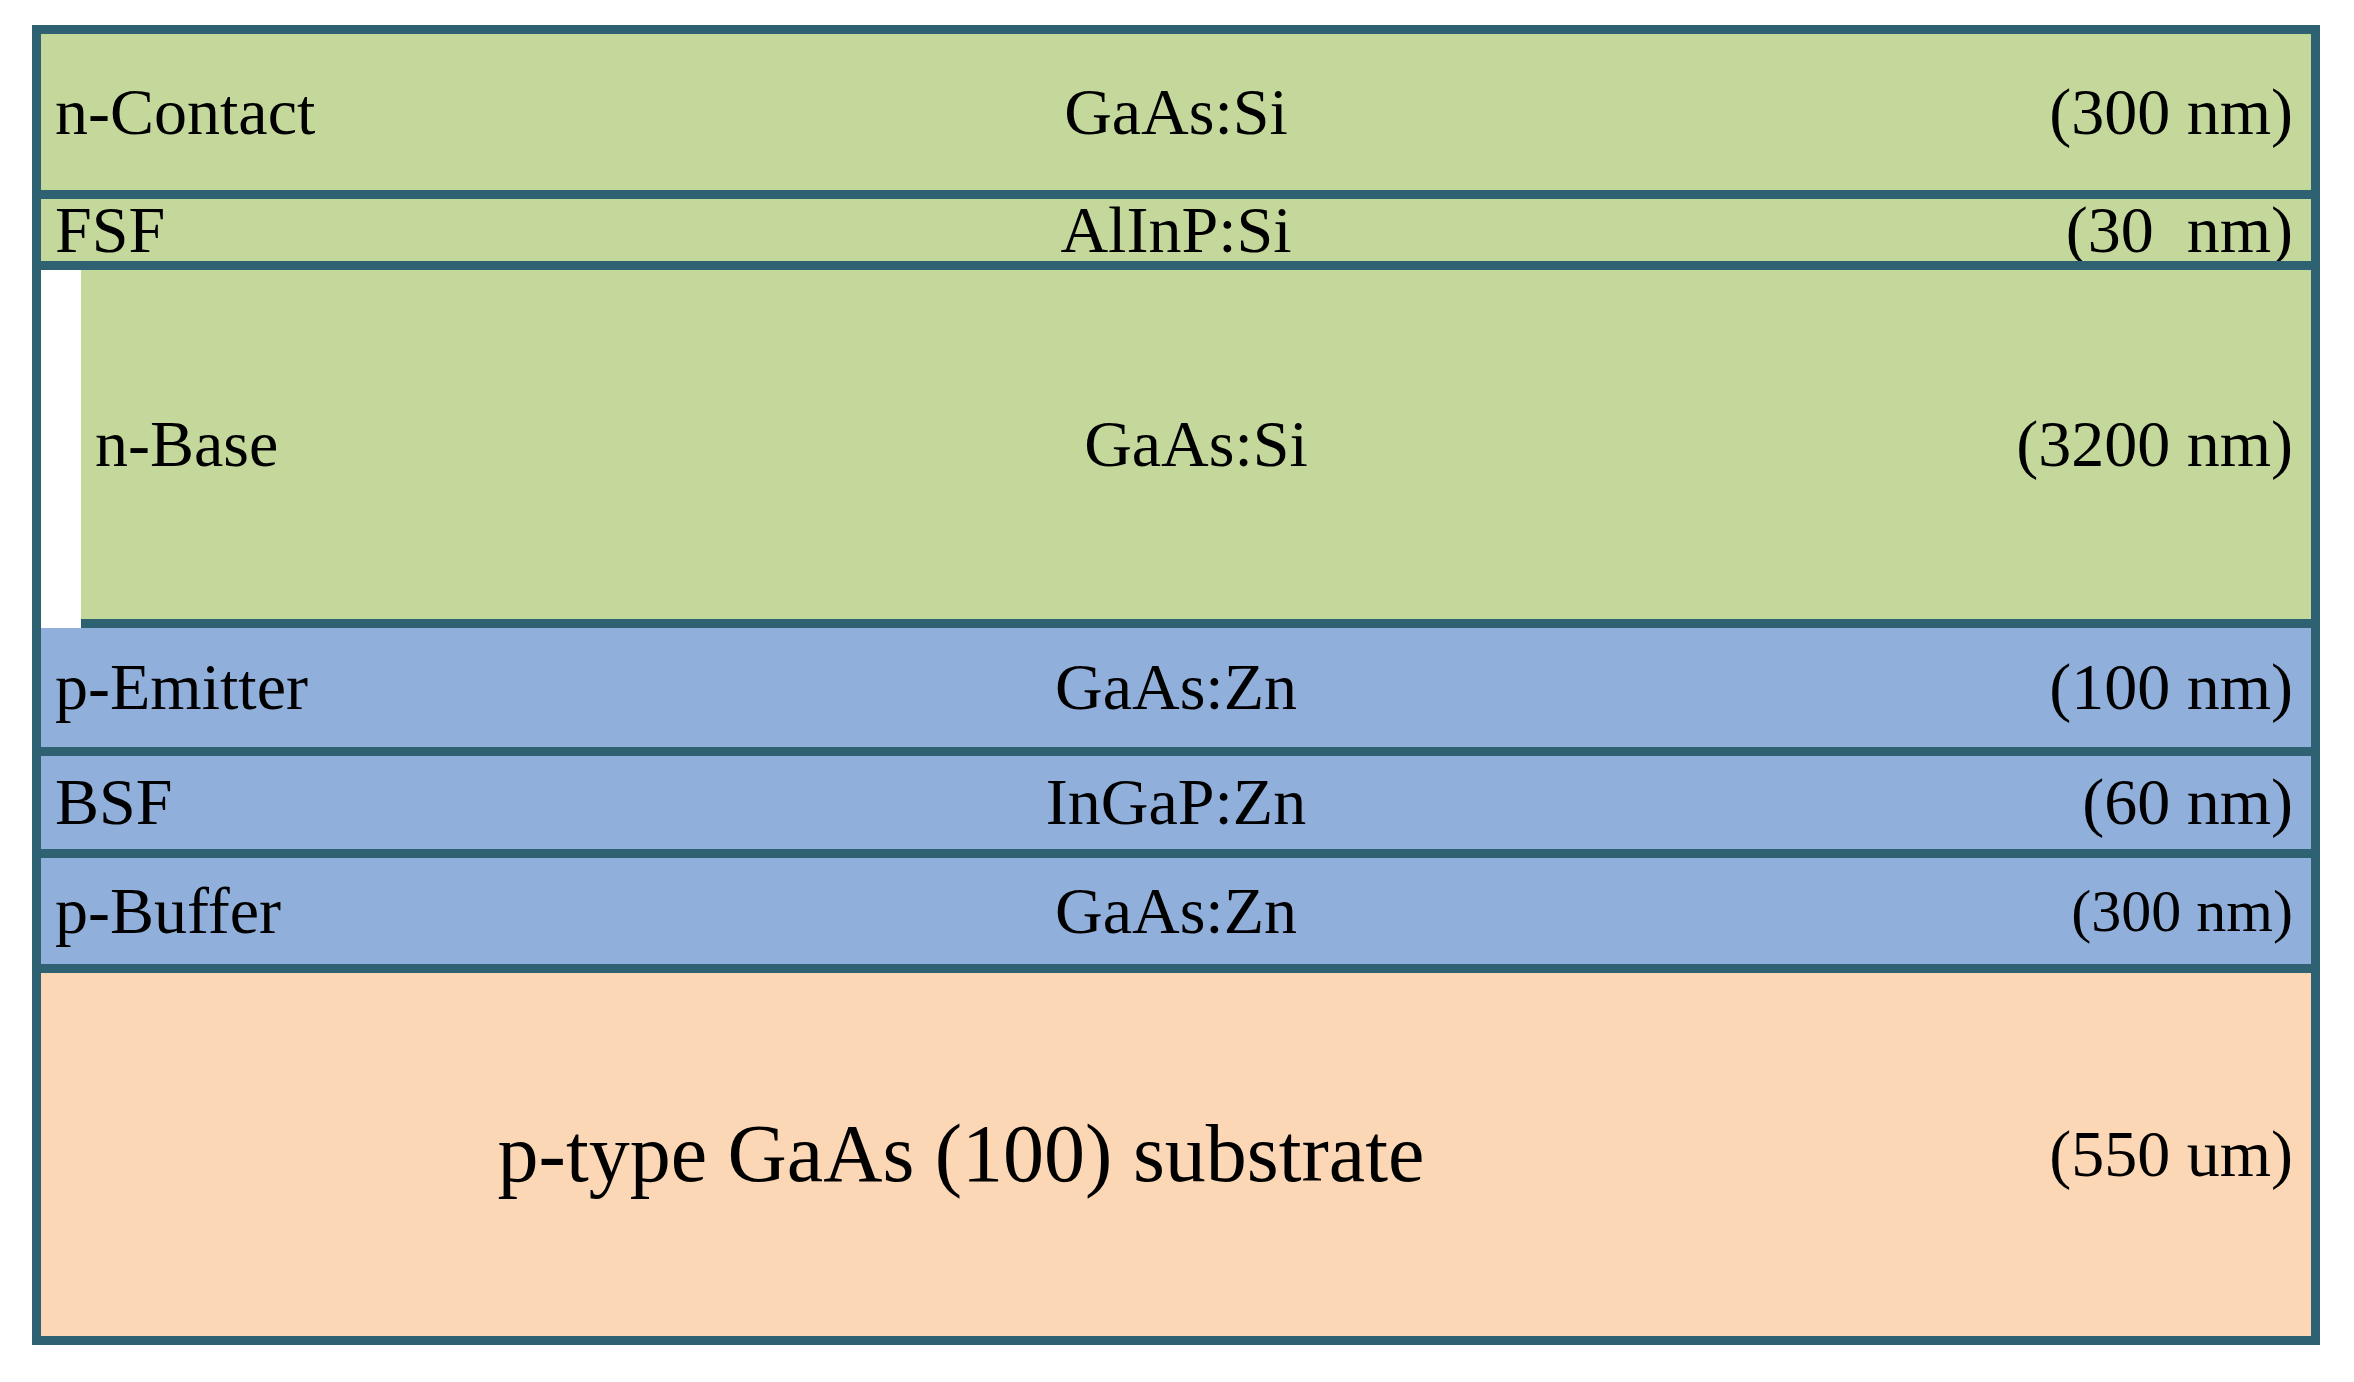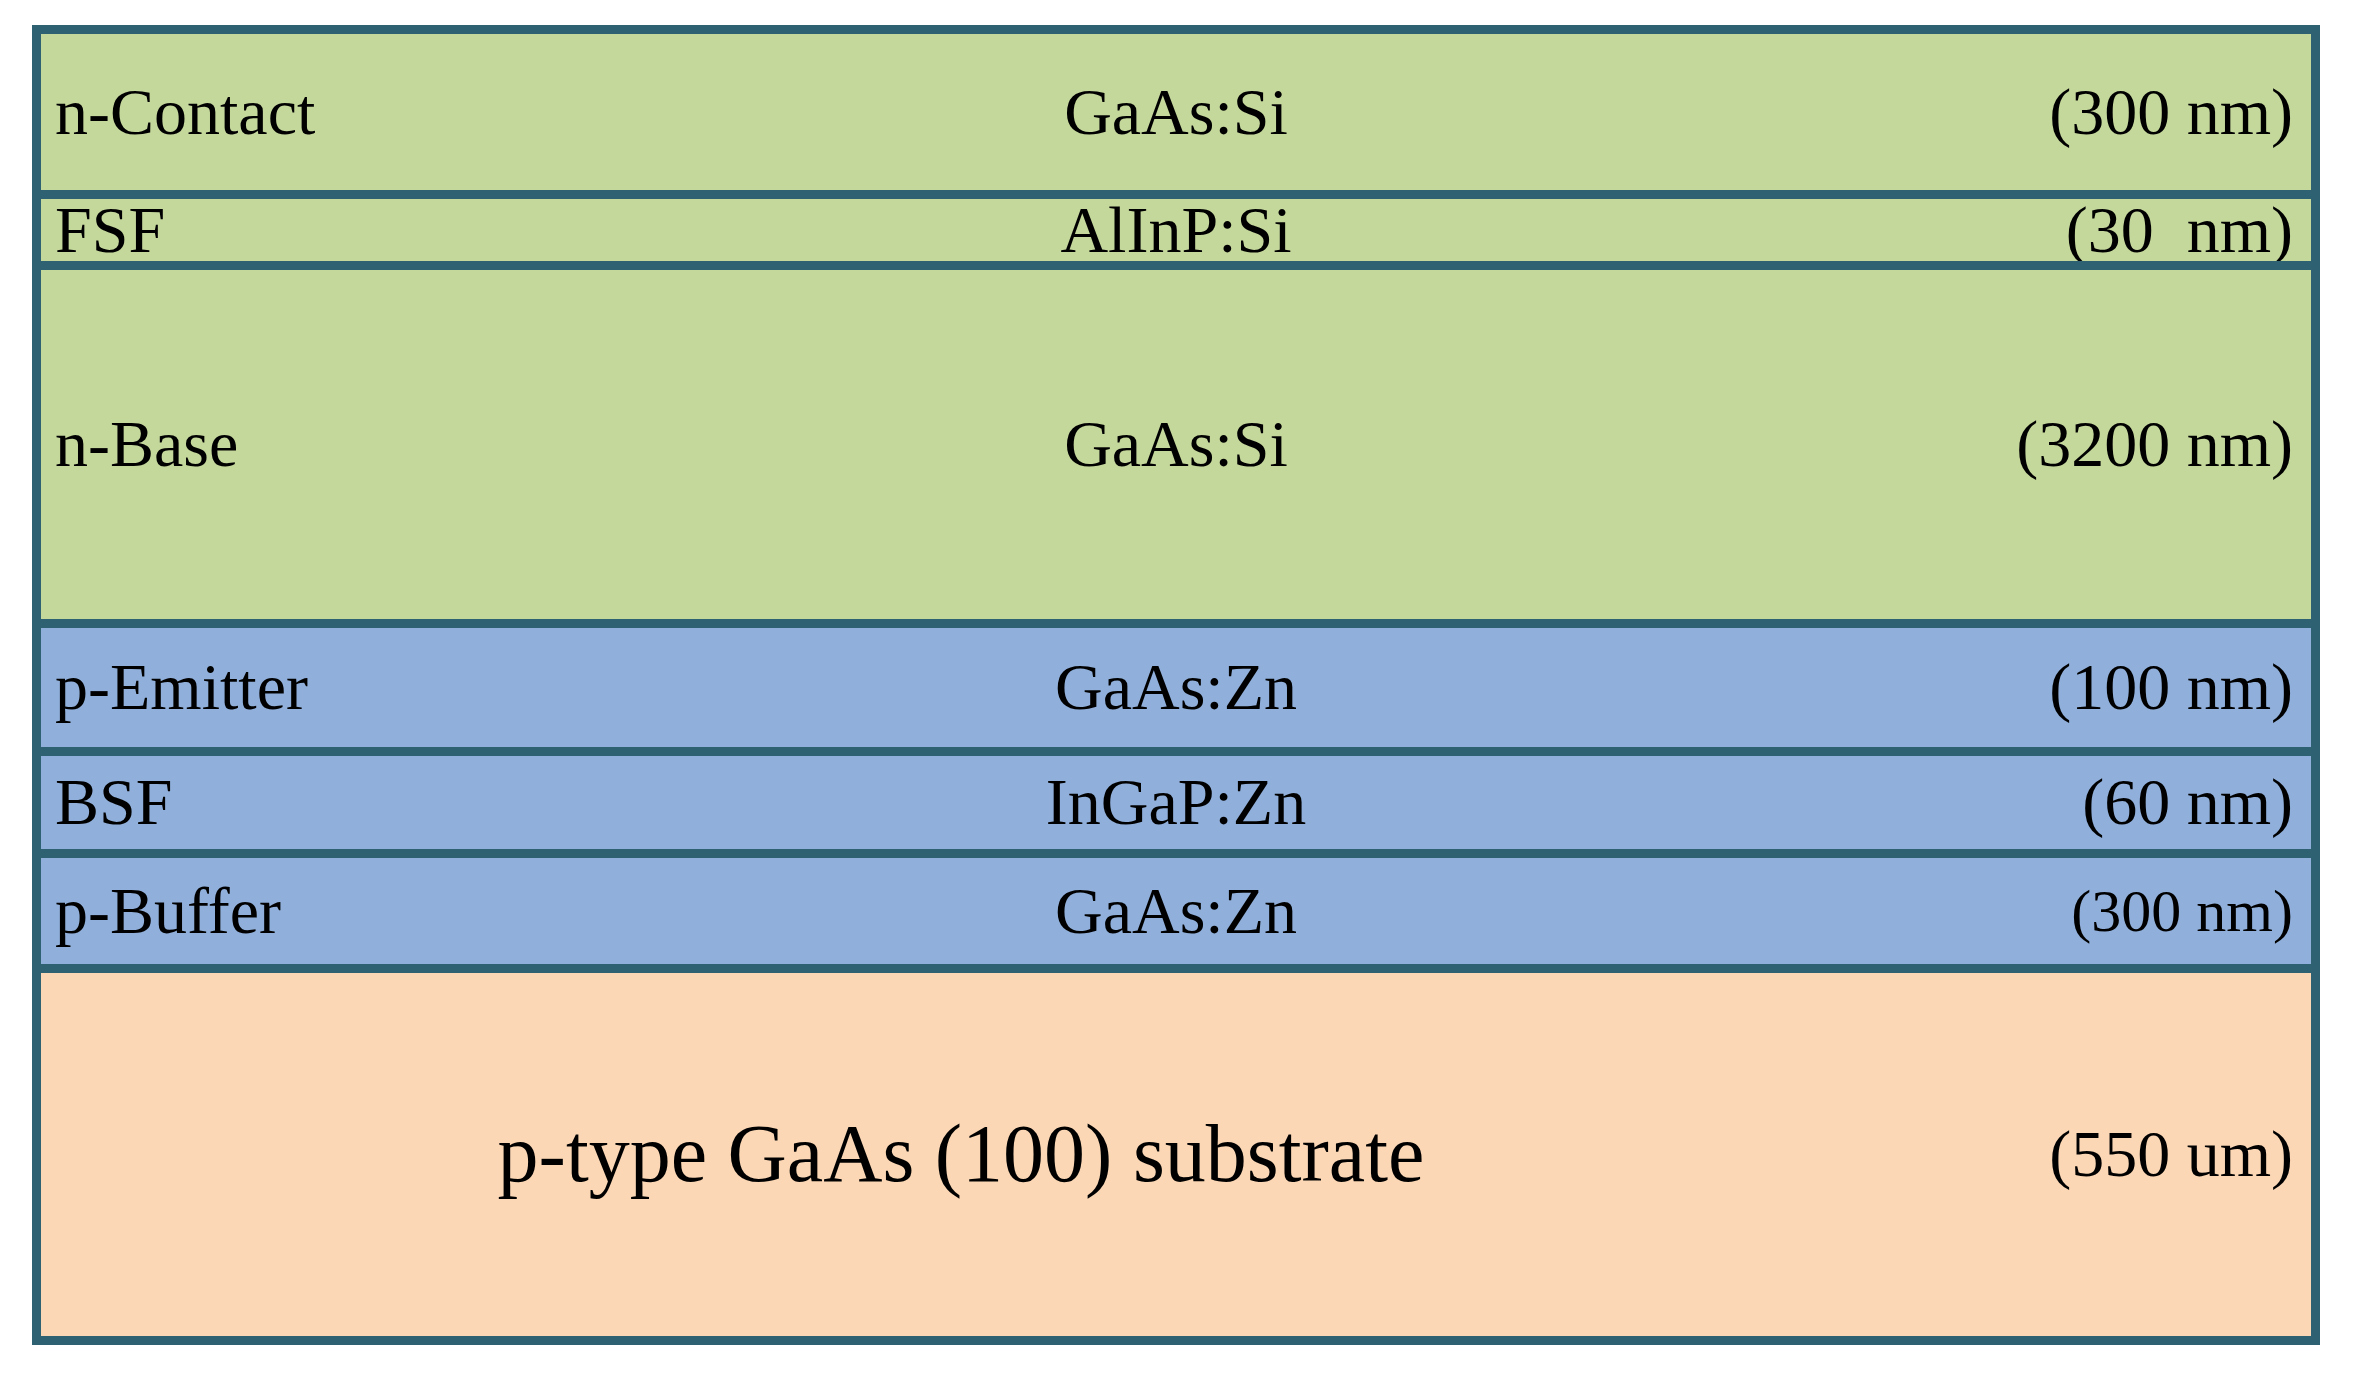--- a/index.html
+++ b/index.html
@@ -69,21 +69,21 @@
 
   
   .cell-name, .cell-material, .cell-thickness {
     top: 50%;
     transform: translateY(-50%);
   }
 
   
   .row-h-contact   { height: 168px; }
   .row-h-fsf       { height:  72px; }
-  .row-h-base      { height: 365px; }
+  .row-h-base      { height: 365px; margin-left: 40px; }
   .row-h-emitter   { height: 130px; }
   .row-h-bsf       { height: 104px; }
   .row-h-buffer    { height: 117px; }
   .row-h-substrate { height: 370px; }
 
   .fs-regular { font-size: 66px; }
   .fs-small   { font-size: 60px; }
   .fs-big     { font-size: 82px; }
 
   

